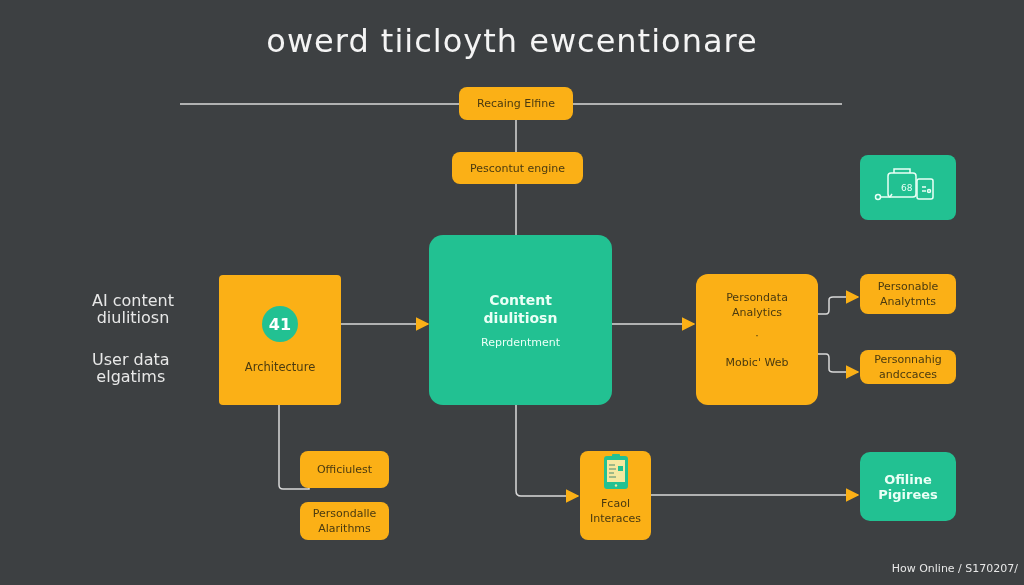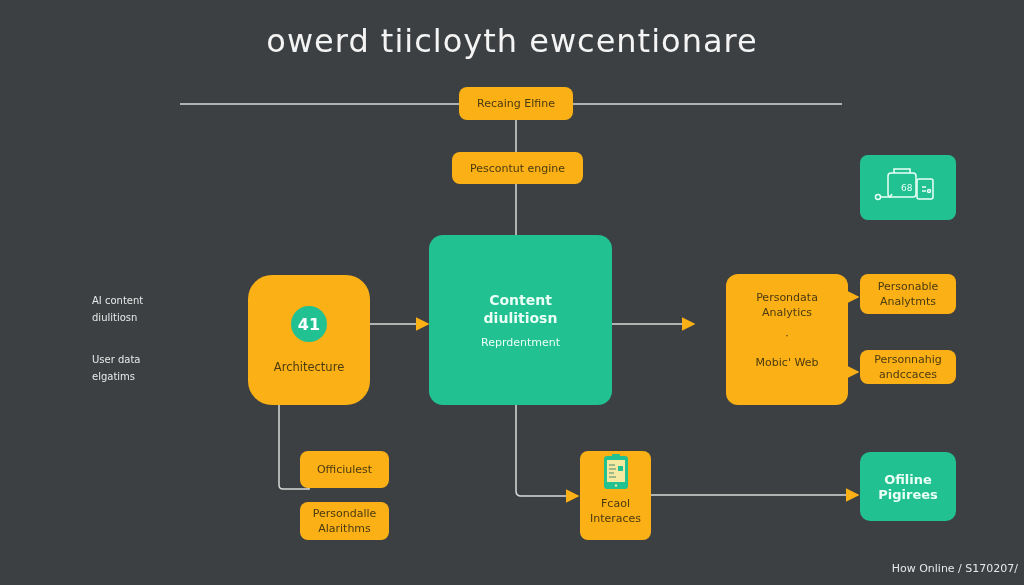--- a/index.html
+++ b/index.html
@@ -19,22 +19,23 @@
   .box {
     position: absolute; box-sizing: border-box;
     display: flex; flex-direction: column; align-items: center; justify-content: center;
     text-align: center; border-radius: 8px;
     font-family: "DejaVu Sans", sans-serif;
   }
   .y { background: #fbb016; color: #4a3a10; }
   .g { background: #22c192; color: #eafff6; }
   .small { font-size: 11px; line-height: 15px; }
   .side {
-    position: absolute; color: #e8e8e8; font-size: 10px; line-height: 17px;
+    position: absolute; color: #e8e8e8; font-size: 16px; line-height: 17px;
     font-family: "DejaVu Sans", sans-serif;
+    text-align: center;
   }
   .badge {
     width: 36px; height: 36px; border-radius: 50%; background: #22c192;
     color: #fff; font-weight: bold; font-size: 16px;
     display: flex; align-items: center; justify-content: center;
   }
   .footer {
     position: absolute; right: 6px; bottom: 10px; color: #e8e8e8; font-size: 11px;
     font-family: "DejaVu Sans", sans-serif;
   }
@@ -89,32 +90,32 @@
 
 <div class="side" style="left:92px;top:292px;">
   <div>AI content</div>
   <div>diulitiosn</div>
 </div>
 <div class="side" style="left:92px;top:351px;">
   <div>User data</div>
   <div>elgatims</div>
 </div>
 
-<div class="box y" style="left:219px;top:275px;width:122px;height:130px;border-radius:24px;margin-left:29px;">
+<div class="box y" style="left:219px;top:275px;width:122px;height:130px;border-radius:4px;">
   <div class="badge">41</div>
   <div style="margin-top:18px;font-size:11.5px;">Architecture</div>
 </div>
 
 <div class="box g" style="left:429px;top:235px;width:183px;height:170px;border-radius:14px;">
   <div style="font-size:14px;font-weight:bold;">Content</div>
   <div style="font-size:14px;font-weight:bold;margin-top:2px;text-align:right;">diulitiosn</div>
   <div style="font-size:11px;margin-top:10px;">Reprdentment</div>
 </div>
 
-<div class="box y small" style="left:726px;top:274px;width:122px;height:131px;border-radius:12px;justify-content:flex-start;padding-top:16px;">
+<div class="box y small" style="left:696px;top:274px;width:122px;height:131px;border-radius:12px;justify-content:flex-start;padding-top:16px;">
   <div>Persondata</div>
   <div>Analytics</div>
   <div style="margin-top:8px;">·</div>
   <div style="margin-top:12px;">Mobic' Web</div>
 </div>
 
 <div class="box y small" style="left:860px;top:274px;width:96px;height:40px;">
   <div>Personable</div>
   <div>Analytmts</div>
 </div>

